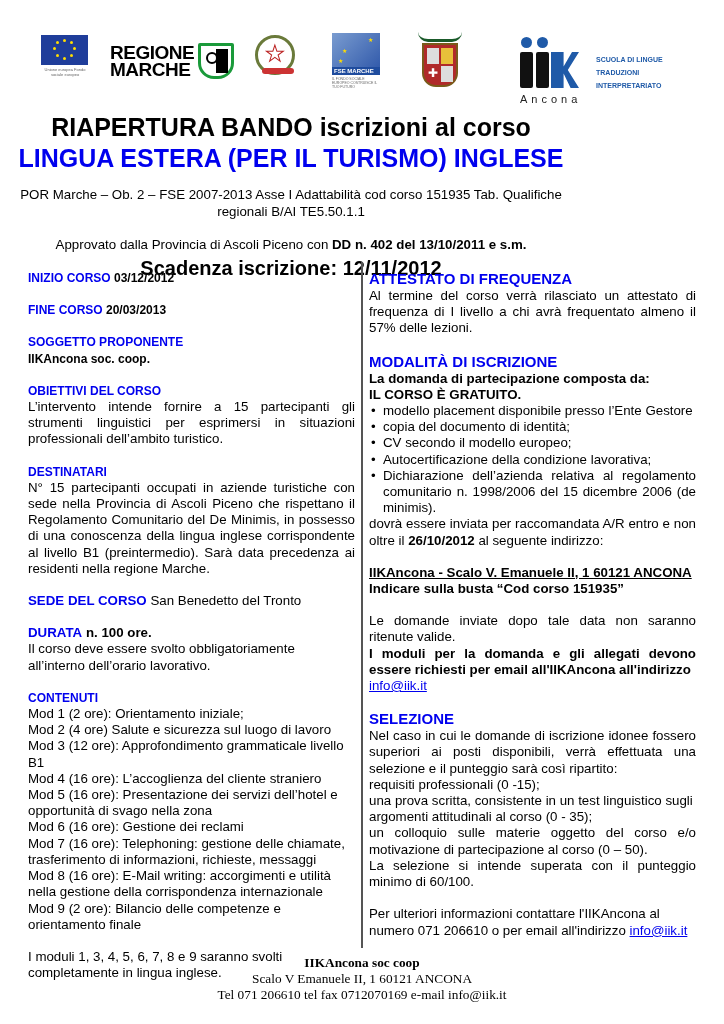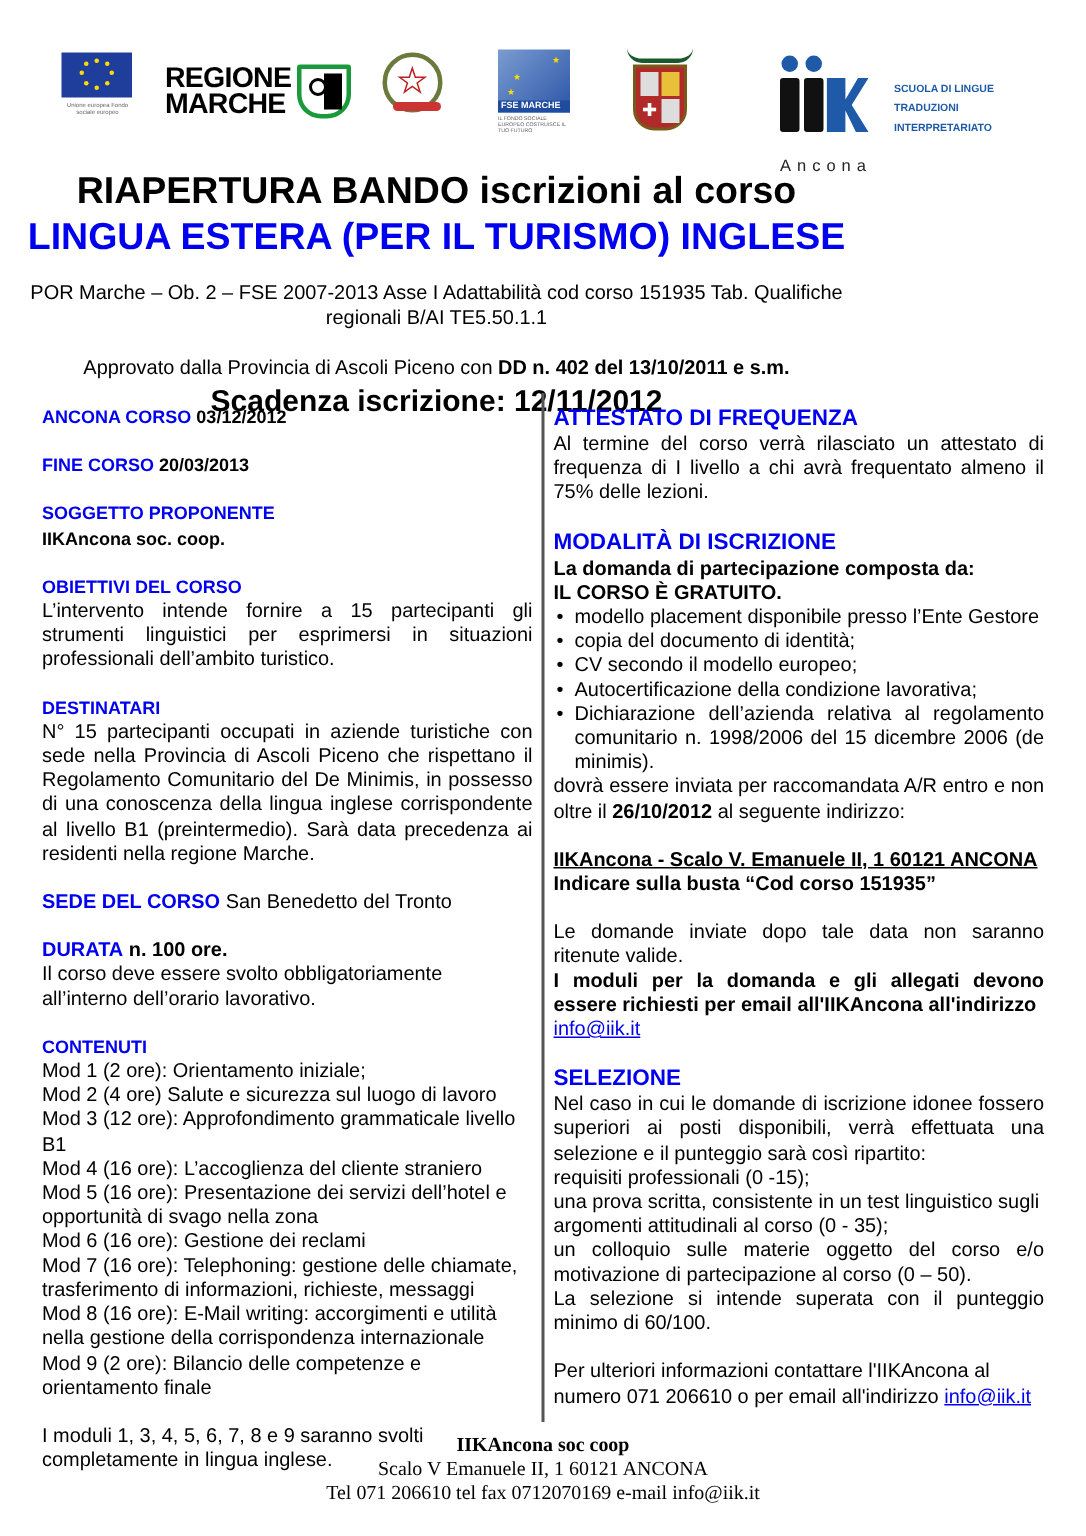--- a/index.html
+++ b/index.html
@@ -42,21 +42,21 @@
   .prov .shield div { background: #ddd; }
   .prov .shield div:nth-child(2) { background: #e8c03a; }
   .prov .shield div:nth-child(3) { background: #b02a2a; color: #fff; font-size: 12px; line-height: 14px; text-align: center; }
 
   
   .iik { left: 516px; top: 5px; width: 160px; height: 70px; }
   .iik .mark { position: absolute; left: 2px; top: 0; width: 70px; height: 55px; }
   .iik .dot { position: absolute; width: 11px; height: 11px; background: #1f5aa8; border-radius: 50%; top: 2px; }
   .iik .bar { position: absolute; width: 13px; height: 36px; background: #111; top: 17px; border-radius: 2px; }
   .iik .k { position: absolute; left: 33px; top: 17px; width: 28px; height: 36px; background: #1f5aa8; clip-path: polygon(0 0, 45% 0, 45% 40%, 75% 0, 100% 0, 60% 50%, 100% 100%, 70% 100%, 45% 60%, 45% 100%, 0 100%); }
-  .iik .ancona { position: absolute; left: 4px; top: 70px; font-size: 11px; letter-spacing: 4px; color: #222; }
+  .iik .ancona { position: absolute; left: 4px; top: 58px; font-size: 11px; letter-spacing: 4px; color: #222; }
   .iik .side { position: absolute; left: 80px; top: 18px; font-size: 7px; font-weight: bold; color: #1f5aa8; line-height: 13px; }
 
   .header { position: absolute; top: 112px; left: 0; width: 582px; text-align: center; }
   .h1 { font-size: 25px; font-weight: bold; line-height: 30px; }
   .h2 { font-size: 25px; font-weight: bold; color: #0000ee; line-height: 32px; }
   .sub { font-size: 13.3px; line-height: 17px; margin-top: 12px; }
   .sub b { font-weight: bold; }
   .deadline { font-size: 20px; font-weight: bold; line-height: 26px; margin-top: 2px; }
 
   .col { position: absolute; top: 270px; font-size: 13.3px; line-height: 16.2px; }
@@ -161,21 +161,21 @@
   <div class="sub" style="margin-top:16px">
     <span>Approvato dalla Provincia di Ascoli Piceno con </span><b>DD n. 402 del 13/10/2011 e s.m.</b>
   </div>
   <div class="deadline">Scadenza iscrizione: 12/11/2012</div>
 </div>
 
 <div class="divider"></div>
 
 <div class="col left">
   <div class="lh-sm">
-    <span class="lh">ANCONA CORSO</span>
+    <span class="lh">INIZIO CORSO</span>
     <span class="bold">03/12/2012</span>
   </div>
   <div class="gap"></div>
   <div class="lh-sm">
     <span class="lh">FINE CORSO</span>
     <span class="bold">20/03/2013</span>
   </div>
   <div class="gap"></div>
   <div class="lh lh-sm">SOGGETTO PROPONENTE</div>
   <div class="bold lh-sm">IIKAncona soc. coop.</div>
@@ -208,21 +208,21 @@
     <div>Mod 7 (16 ore): Telephoning: gestione delle chiamate, trasferimento di informazioni, richieste, messaggi</div>
     <div>Mod 8 (16 ore): E-Mail writing: accorgimenti e utilità nella gestione della corrispondenza internazionale</div>
     <div>Mod 9 (2 ore): Bilancio delle competenze e orientamento finale</div>
   </div>
   <div class="gap"></div>
   <div>I moduli 1, 3, 4, 5, 6, 7, 8 e 9 saranno svolti completamente in lingua inglese.</div>
 </div>
 
 <div class="col right">
   <div class="rh">ATTESTATO DI FREQUENZA</div>
-  <div class="just">Al termine del corso verrà rilasciato un attestato di frequenza di I livello a chi avrà frequentato almeno il 75% delle lezioni.</div>
+  <div class="just">Al termine del corso verrà rilasciato un attestato di frequenza di I livello a chi avrà frequentato almeno il 57% delle lezioni.</div>
   <div class="gap"></div>
   <div class="rh">MODALITÀ DI ISCRIZIONE</div>
   <div class="bold">La domanda di partecipazione composta da:</div>
   <div class="bold">IL CORSO È GRATUITO.</div>
   <ul class="bul">
     <li>modello placement disponibile presso l’Ente Gestore</li>
     <li>copia del documento di identità;</li>
     <li>CV secondo il modello europeo;</li>
     <li>Autocertificazione della condizione lavorativa;</li>
     <li>Dichiarazione dell’azienda relativa al regolamento comunitario n. 1998/2006 del 15 dicembre 2006 (de minimis).</li>

